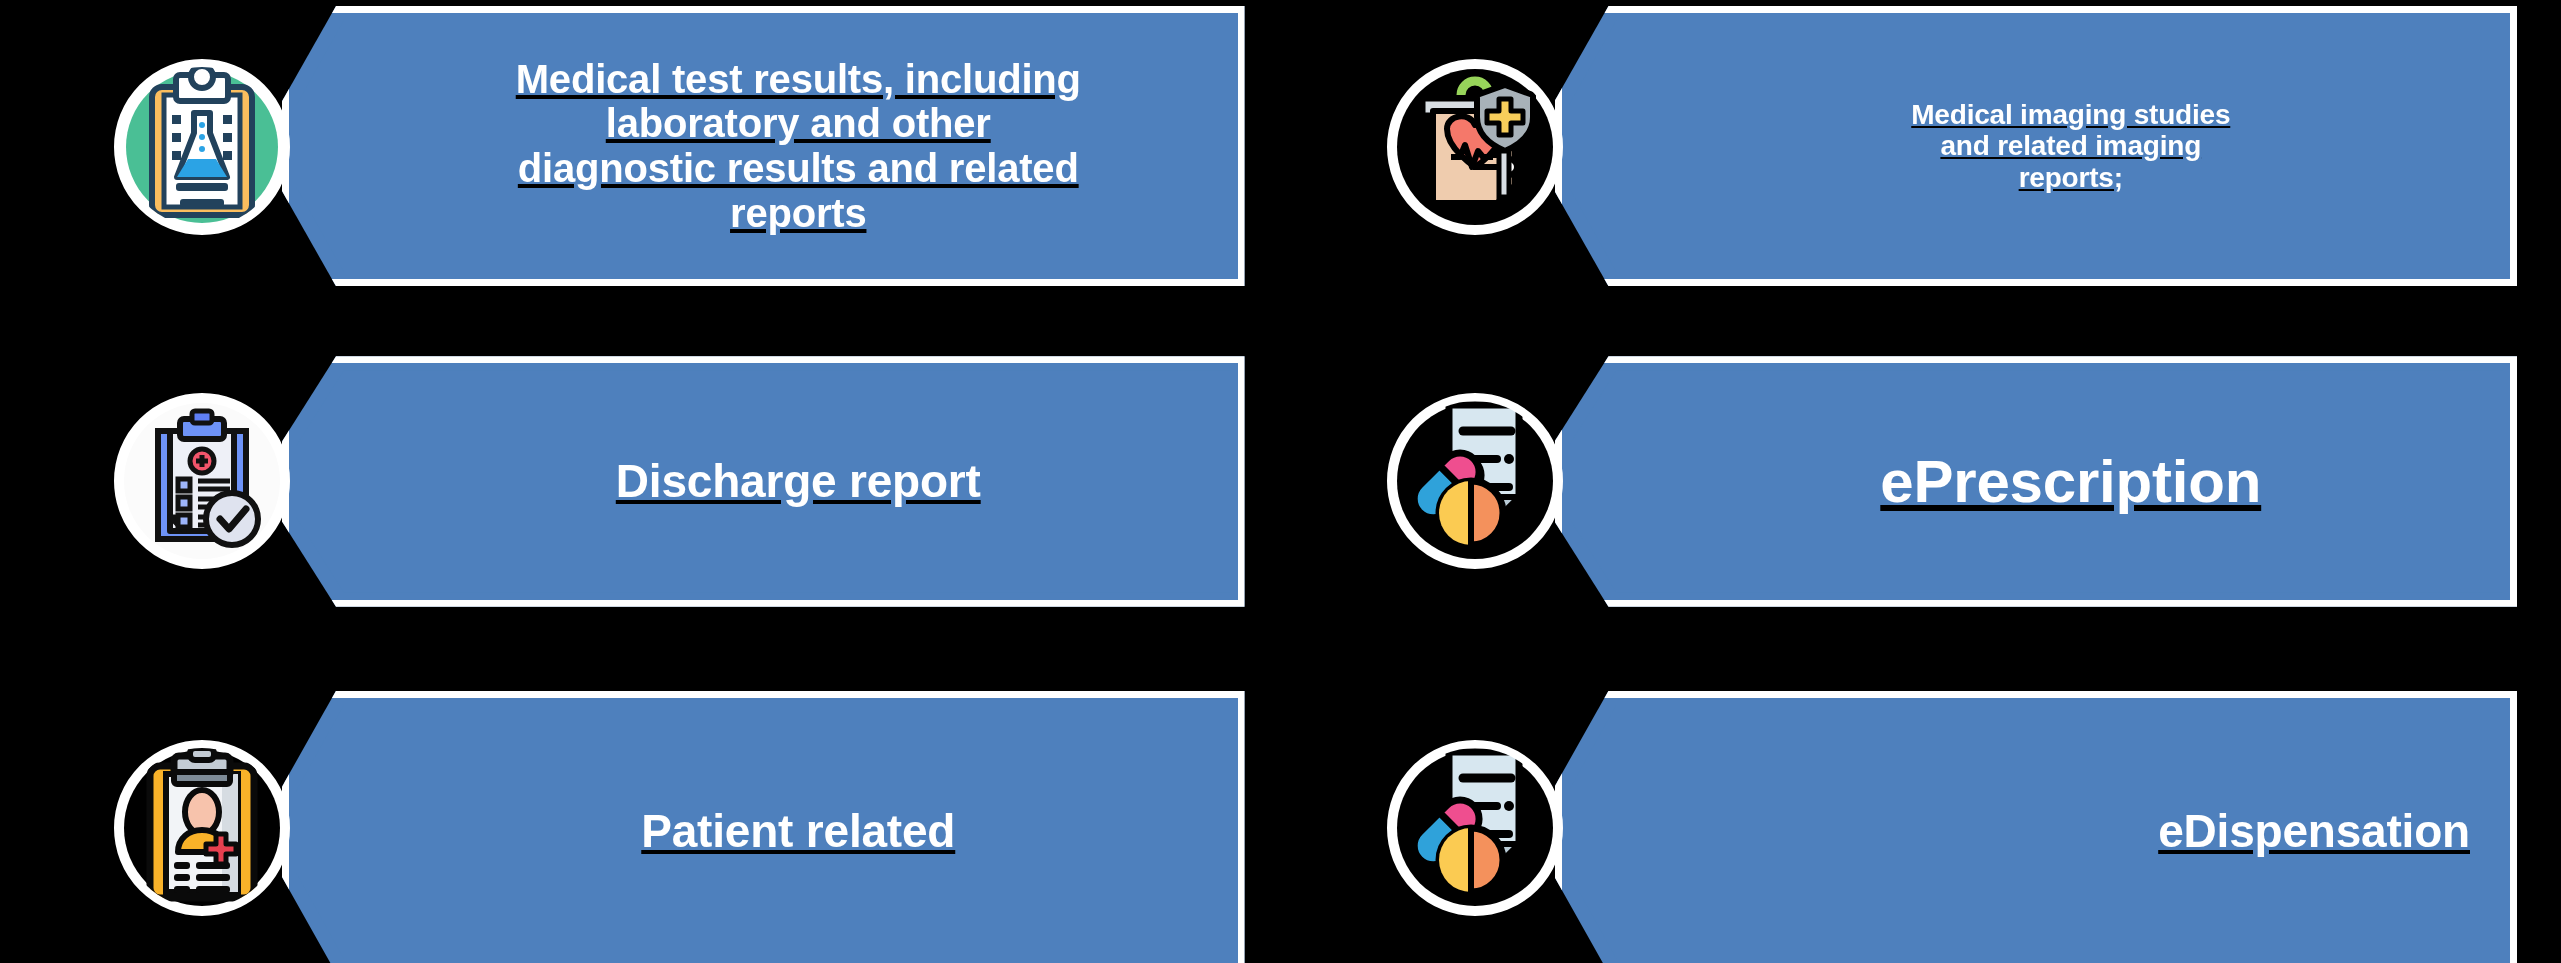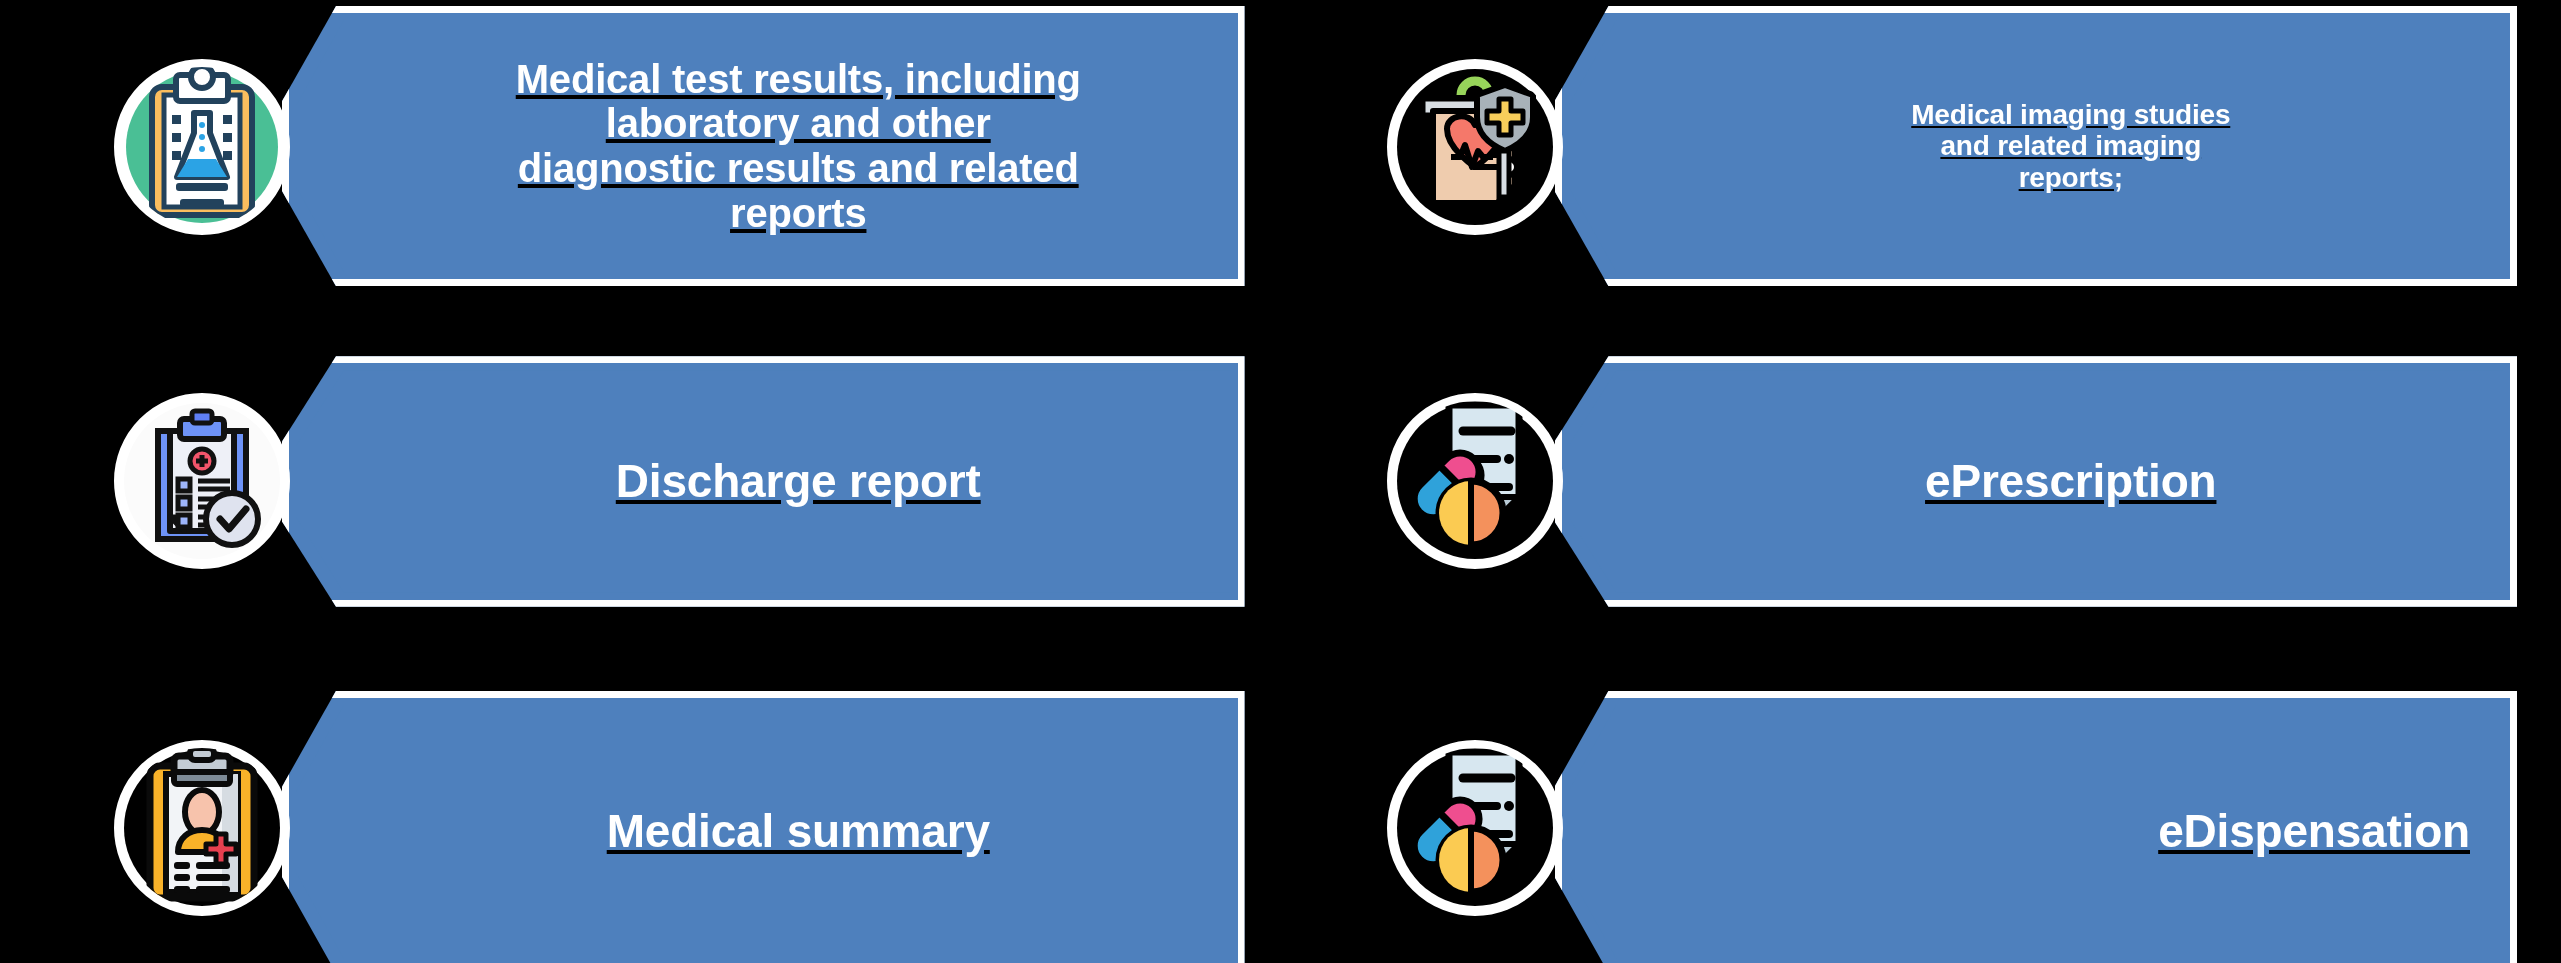--- a/index.html
+++ b/index.html
@@ -149,21 +149,21 @@
         <path d="M76 80 h32 M76 88 h32 M76 98 h32 M76 106 h32 M76 116 h18 M76 124 h18" stroke="#111111" stroke-width="5"></path>
         <circle cx="110" cy="118" r="26" fill="#DFE3EF" stroke="#111111" stroke-width="6"></circle>
         <path d="M98 118 l9 10 l17 -20" fill="none" stroke="#111111" stroke-width="7" stroke-linecap="round" stroke-linejoin="round"></path>
       </svg>
     </div>
   </div>
 
   <div class="card r2">
     <div class="banner">
       <div class="banner-inner"></div>
-      <div class="label" style="font-size: 46px;">ePrescription</div>
+      <div class="label" style="font-size: 60px;">ePrescription</div>
     </div>
     <div class="circle">
       <svg viewBox="0 0 160 160" xmlns="http://www.w3.org/2000/svg">
         <circle cx="80" cy="80" r="78" fill="#000000"></circle>
         <path d="M54 4 h70 v92 l-24 24 h-46 z" fill="#D7E7F0" stroke="#000000" stroke-width="7" stroke-linejoin="round"></path>
         <path d="M100 96 h24 l-24 24 z" fill="#B9CBD6" stroke="#000000" stroke-width="6" stroke-linejoin="round"></path>
         <path d="M68 30 h48" stroke="#000000" stroke-width="9" stroke-linecap="round"></path>
         <path d="M68 58 h34" stroke="#000000" stroke-width="8" stroke-linecap="round"></path>
         <circle cx="114" cy="58" r="5" fill="#000000"></circle>
         <path d="M82 86 h32" stroke="#000000" stroke-width="8" stroke-linecap="round"></path>
@@ -183,21 +183,21 @@
         <circle cx="76" cy="112" r="32" fill="#F4915C" stroke="#000000" stroke-width="7"></circle>
         <path d="M76 80 a32 32 0 0 0 0 64 z" fill="#FBCB52"></path>
         <path d="M76 80 v64" stroke="#000000" stroke-width="6"></path>
       </svg>
     </div>
   </div>
 
   <div class="card r3">
     <div class="banner">
       <div class="banner-inner"></div>
-      <div class="label" style="font-size: 46px;">Medical summary</div>
+      <div class="label" style="font-size: 46px;">Patient related</div>
     </div>
     <div class="circle">
       <svg viewBox="0 0 160 160" xmlns="http://www.w3.org/2000/svg">
         <circle cx="80" cy="80" r="78" fill="#000000"></circle>
         <rect x="28" y="18" width="104" height="132" rx="10" fill="#F9B229" stroke="#0A0A0A" stroke-width="7"></rect>
         <rect x="44" y="26" width="72" height="118" fill="#F2F4F7" stroke="#0A0A0A" stroke-width="6"></rect>
         <rect x="100" y="26" width="16" height="118" fill="#D6DCE2"></rect>
         <rect x="52" y="8" width="56" height="22" rx="5" fill="#C3CBD4" stroke="#0A0A0A" stroke-width="7"></rect>
         <rect x="68" y="0" width="24" height="12" rx="5" fill="#C3CBD4" stroke="#0A0A0A" stroke-width="6"></rect>
         <rect x="52" y="24" width="56" height="12" rx="3" fill="#7D8A96" stroke="#0A0A0A" stroke-width="6"></rect>

